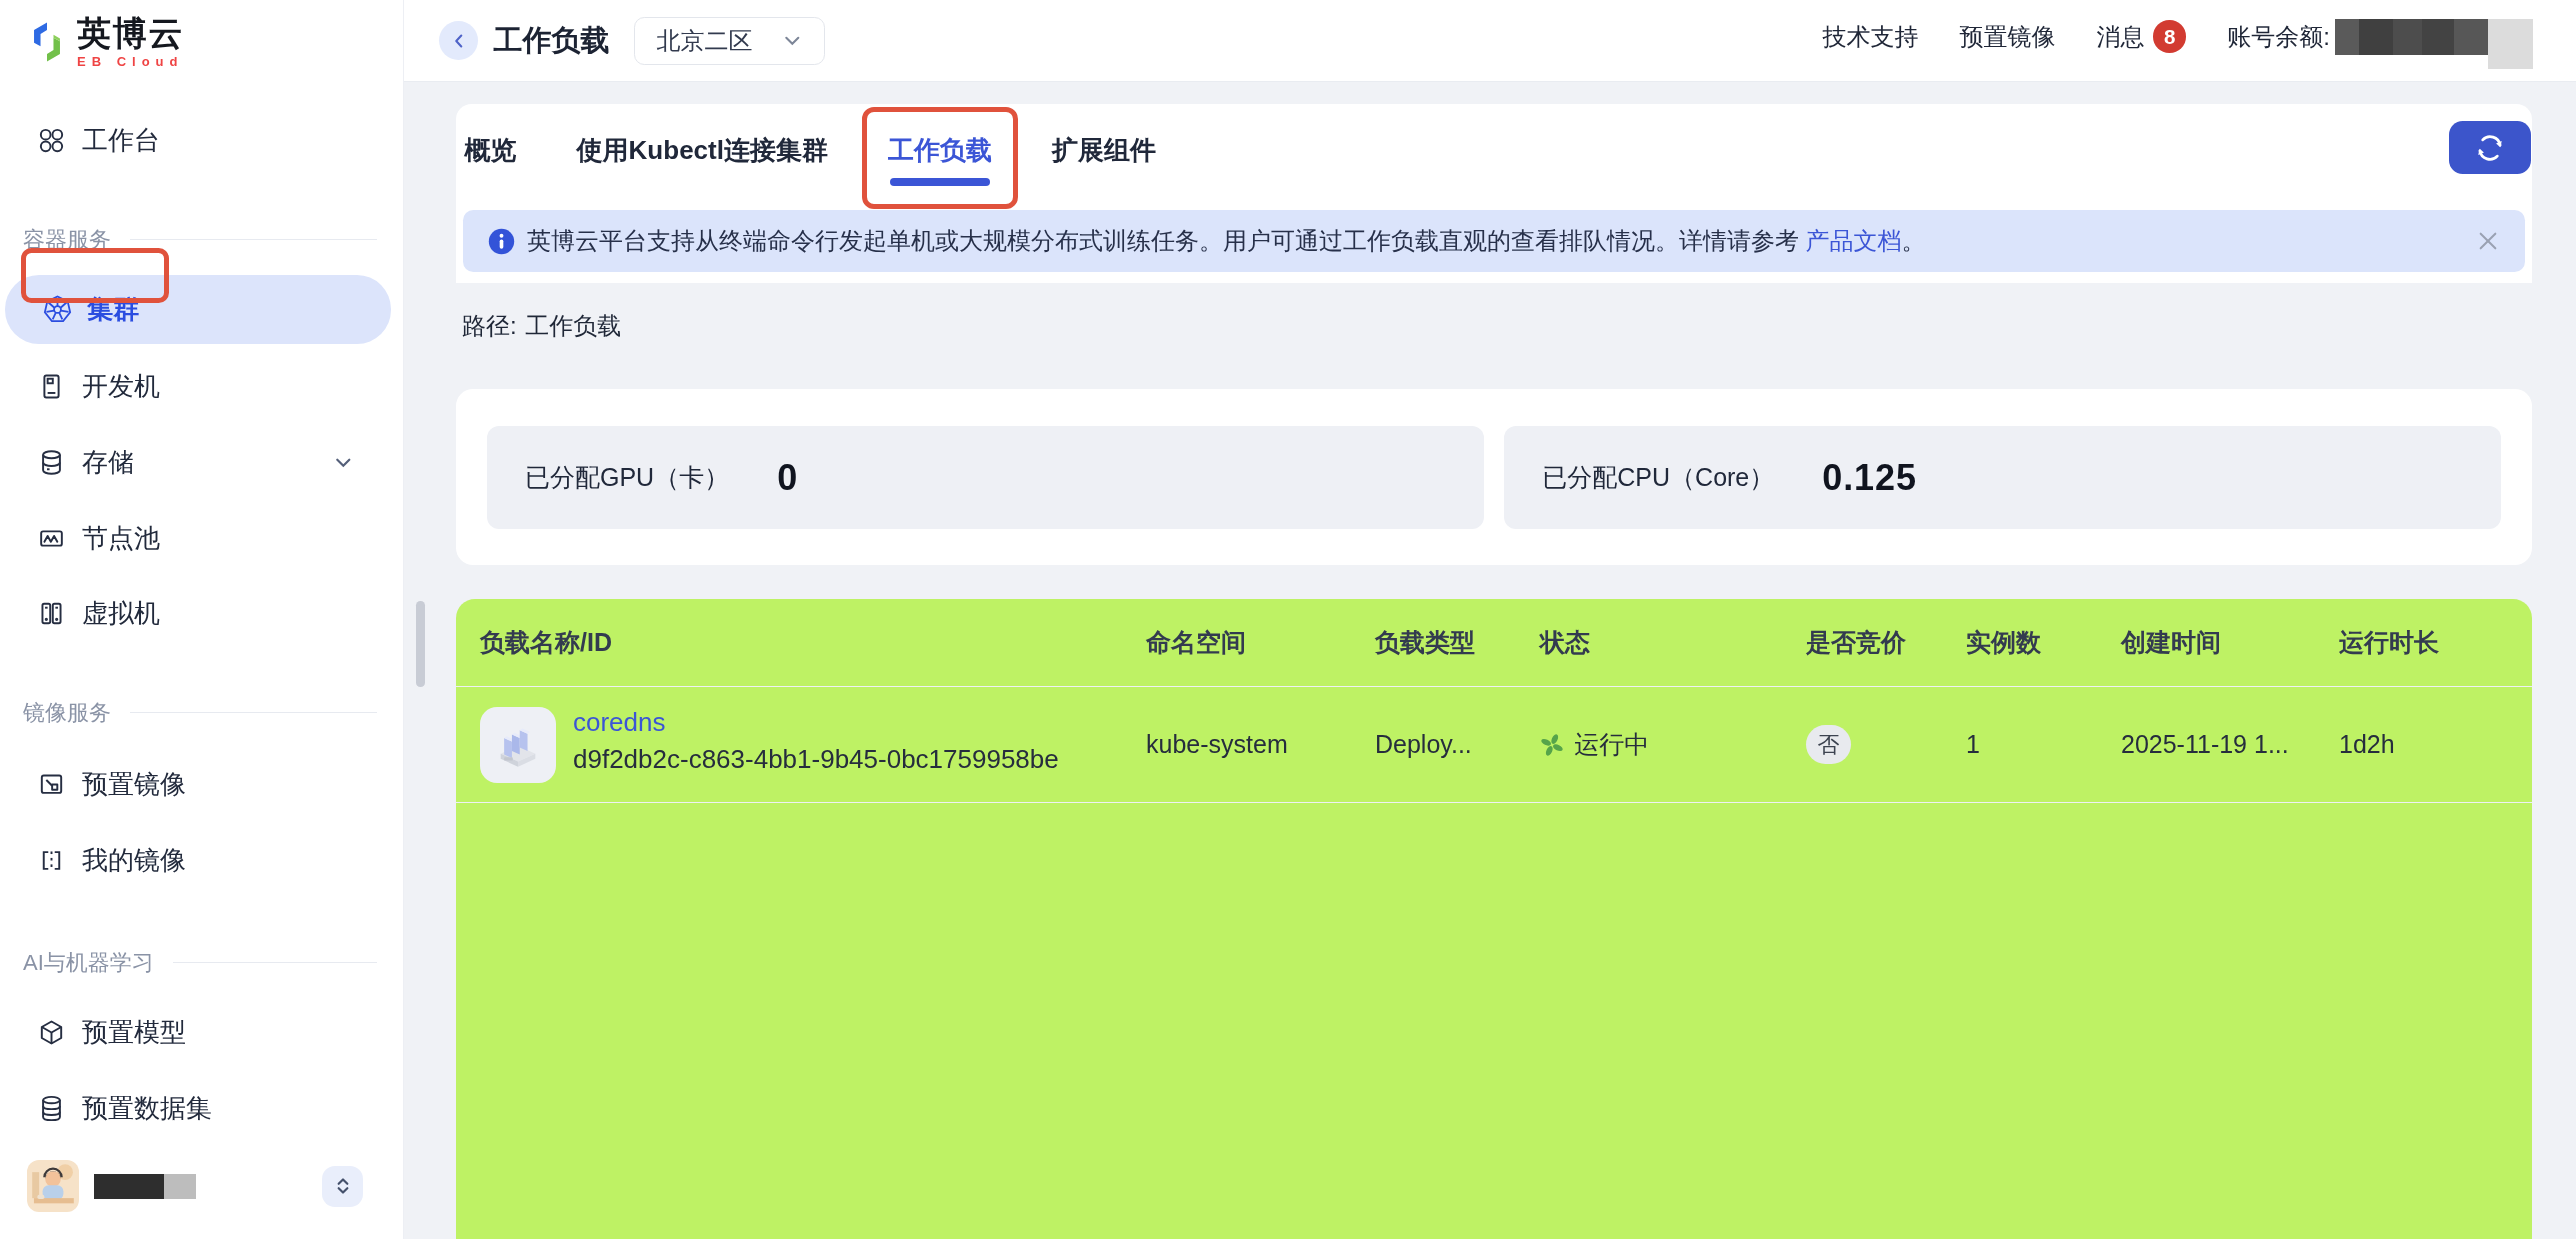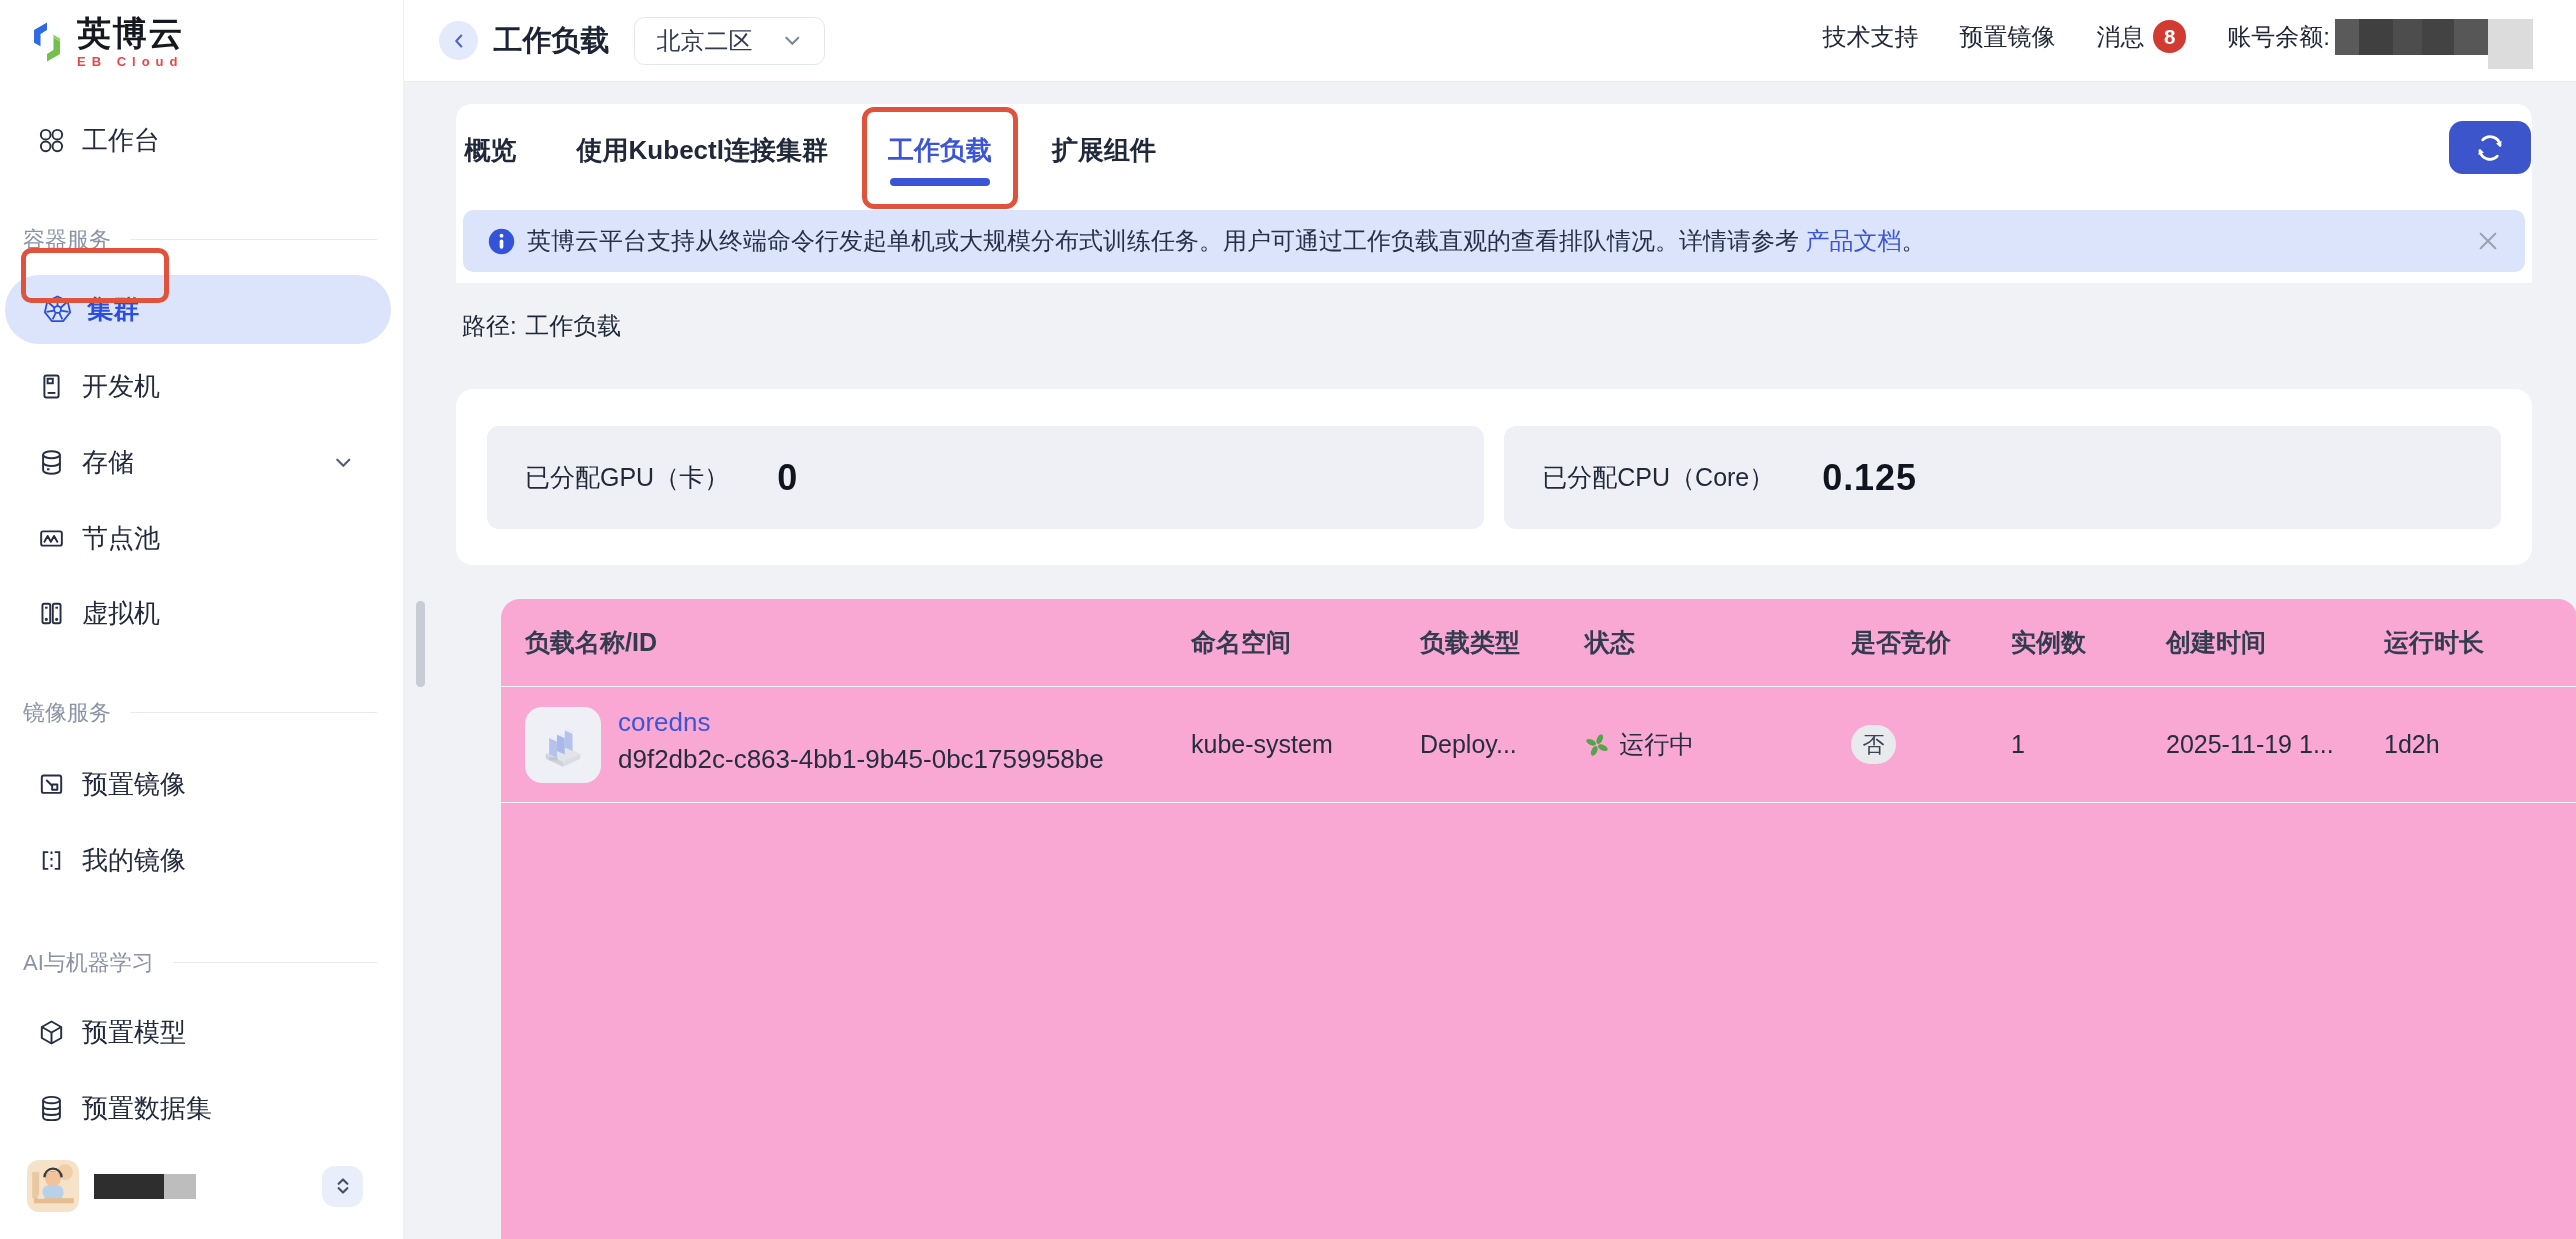--- a/index.html
+++ b/index.html
@@ -67,21 +67,21 @@
   .banner .b-close { margin-left:auto; width:22px; height:22px; cursor:pointer; }
 
   .path-row { position:absolute; left:58px; top:228px; font-size:24px; color:#1f2737; }
   .path-row .p-val { margin-left:8.6px; }
 
   .stats-card { position:absolute; left:52px; top:307px; width:2076px; height:176px; background:#fff; border-radius:17px; display:flex; gap:20.6px; padding:37px 31px 0 31px; }
   .stat-box { flex:1; height:103px; background:#eef0f5; border-radius:12px; display:flex; align-items:center; padding-left:38px; gap:48px; }
   .stat-label { font-size:25px; color:#20283a; }
   .stat-value { font-size:36px; font-weight:700; color:#10141f; letter-spacing:0.9px; }
 
-  .table-card { position:absolute; left:52px; top:517px; width:2076px; height:641px; background:#f9a8d4; border-radius:19px 19px 0 0; overflow:hidden;margin-left:45px; }
+  .table-card { position:absolute; left:52px; top:517px; width:2076px; height:641px; background:#bef264; border-radius:19px 19px 0 0; overflow:hidden; }
   .t-grid { display:grid; grid-template-columns:666px 229px 165px 266px 160px 155px 218px 1fr; align-items:center; padding-left:24px; }
   .t-head { height:88px; border-bottom:1.7px solid #eef1f5; }
   .t-head .th { font-size:25px; font-weight:700; color:#333b4f; }
   .t-row { height:116px; border-bottom:1.7px solid #eef1f5; }
   .t-row .td { font-size:25px; color:#262d3d; }
   .name-cell { display:flex; gap:17px; }
   .row-icon { width:76px; height:76px; border-radius:17px; background:#eef0f5; display:flex; align-items:center; justify-content:center; flex:0 0 auto; }
   .name-stack { display:flex; flex-direction:column; gap:6.9px; }
   .wl-link { font-size:26px; color:#3b55d6; cursor:pointer; }
   .wl-id { font-size:26px; color:#262d3d; }

